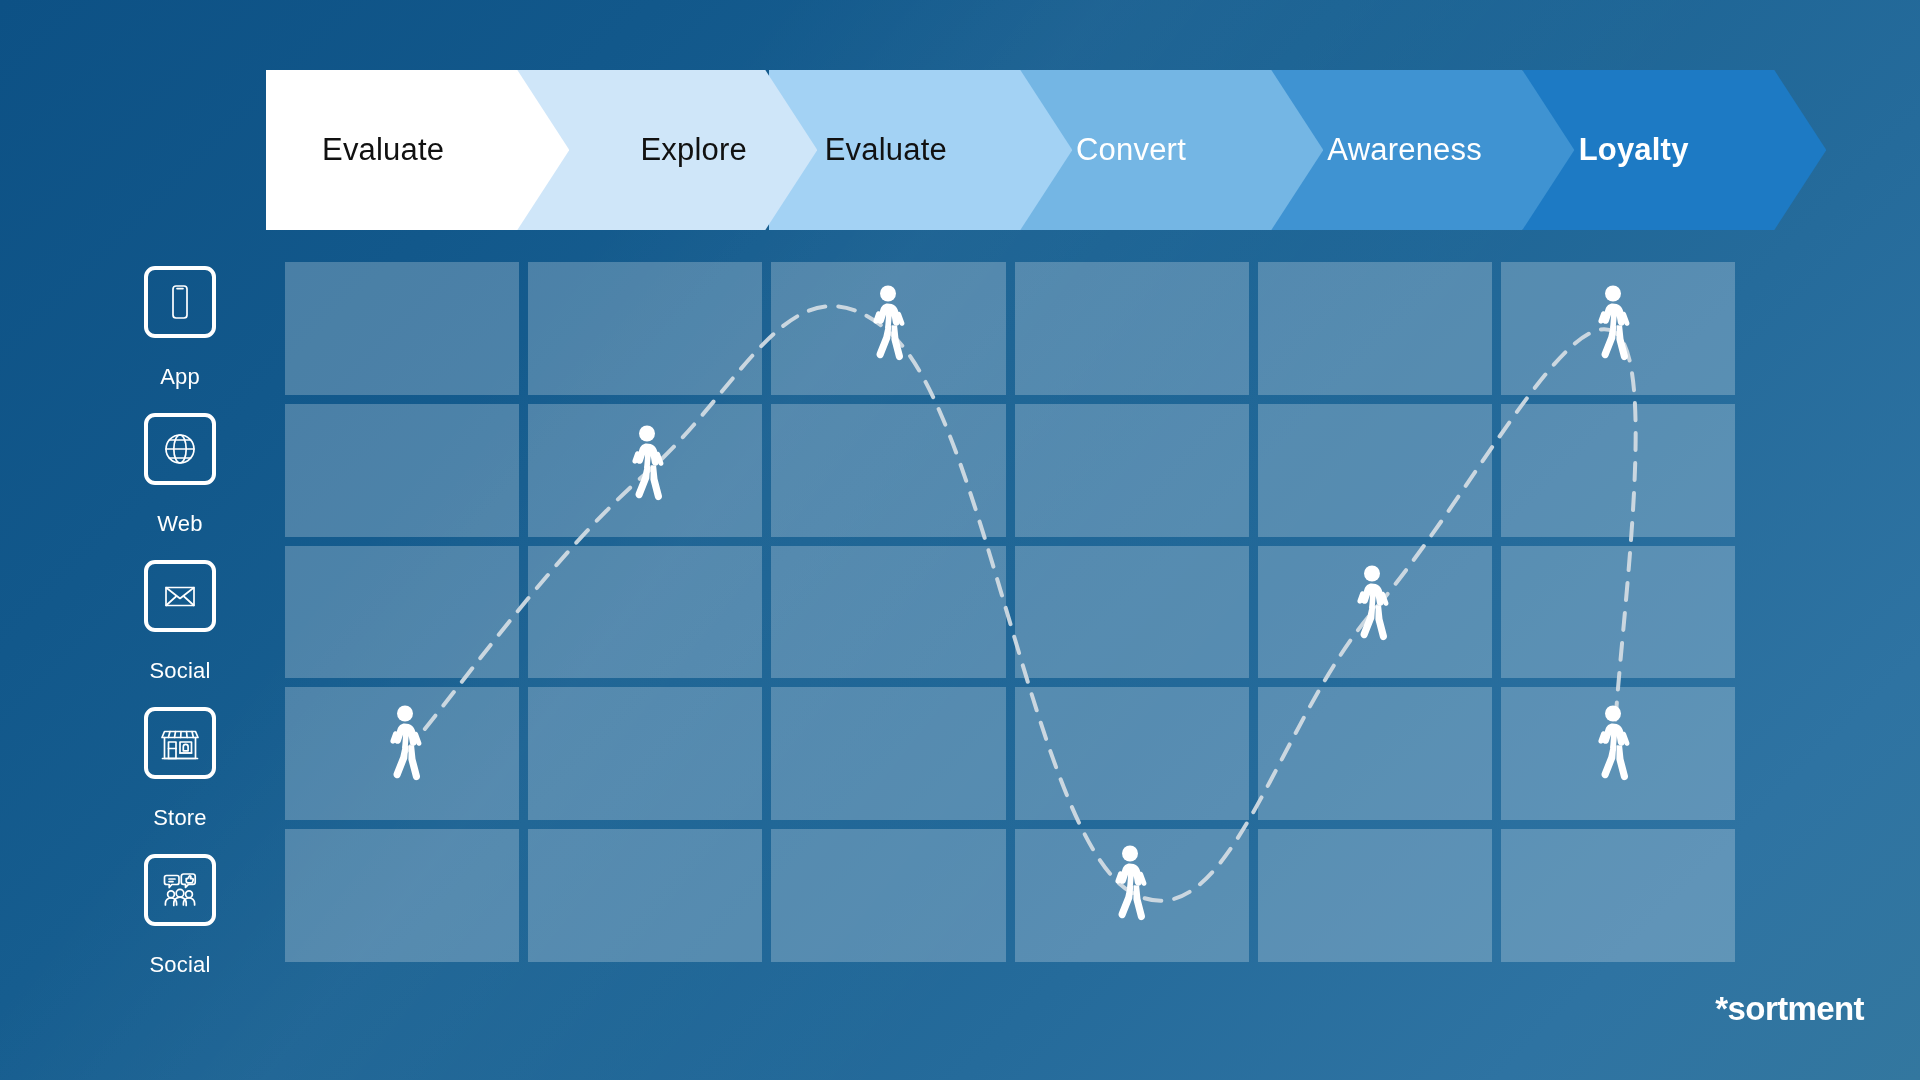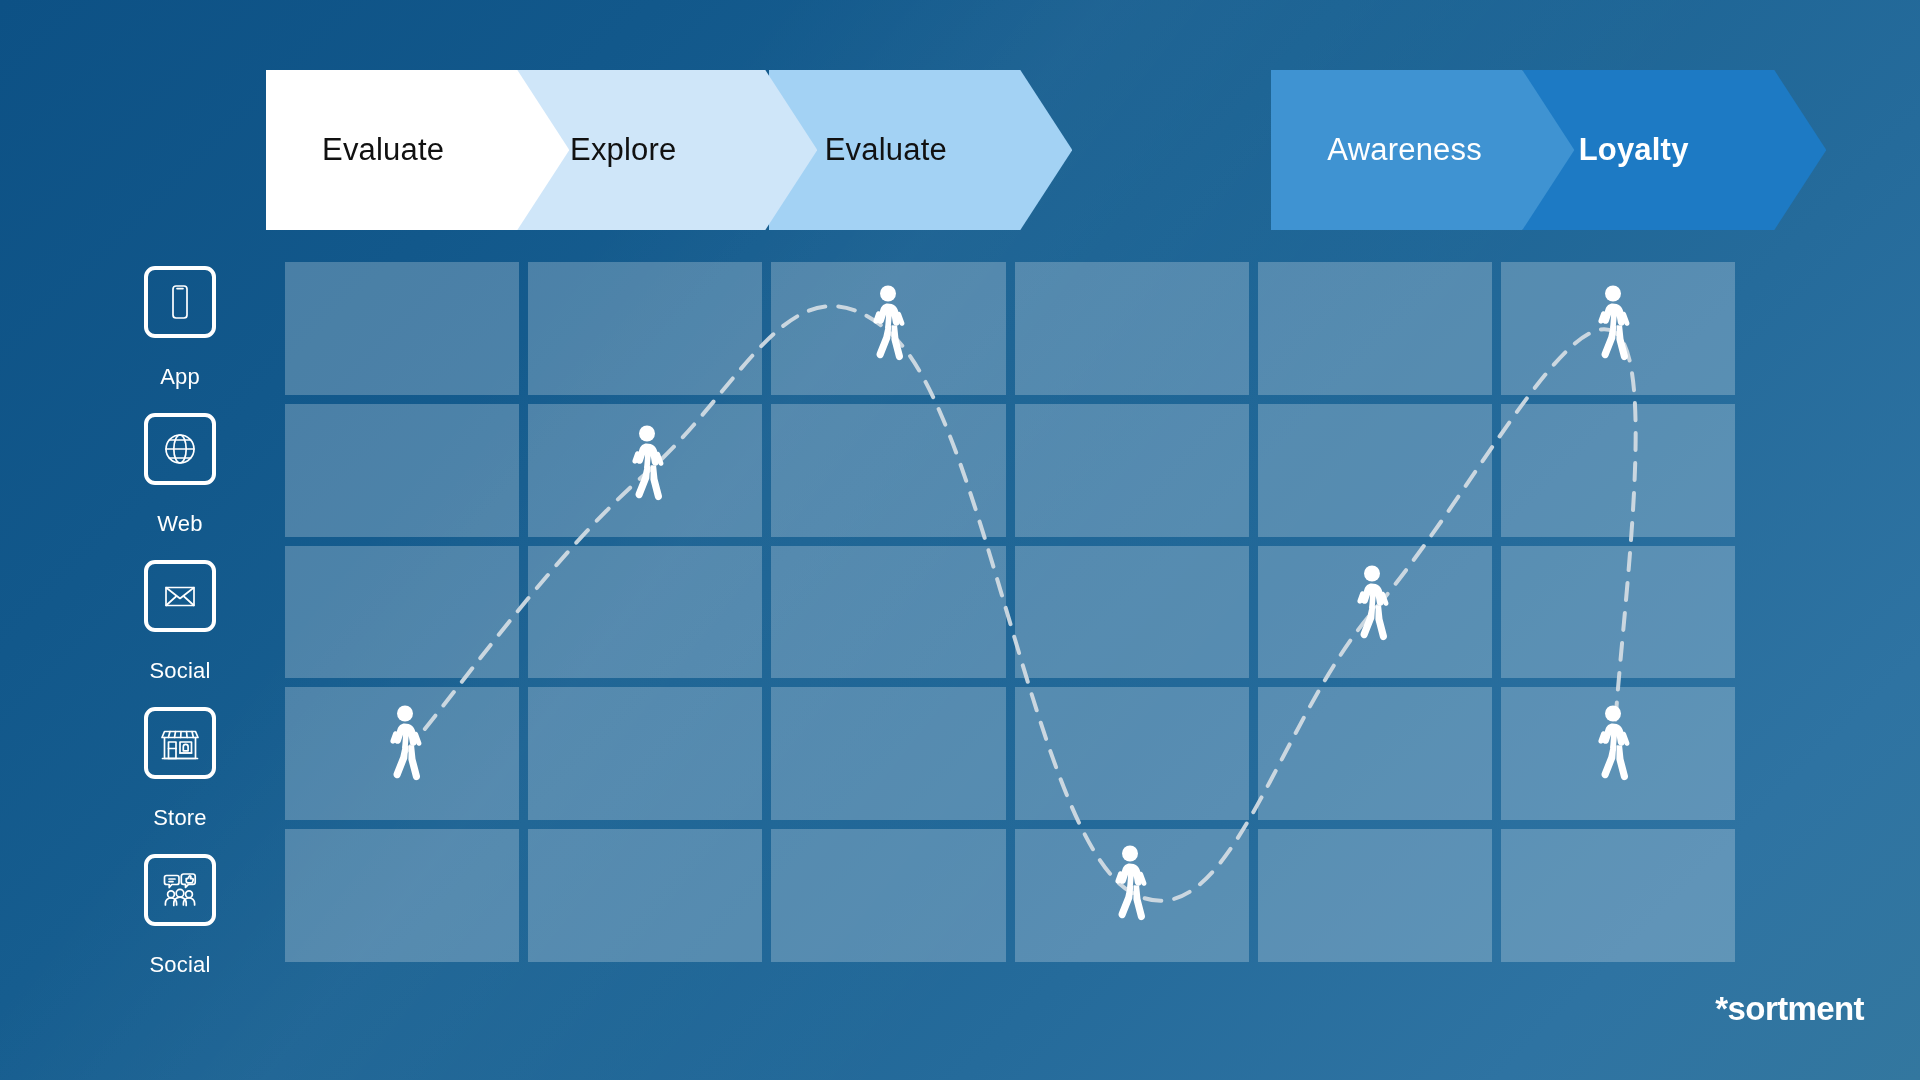--- a/index.html
+++ b/index.html
@@ -133,27 +133,33 @@
           <path d="M0,0 L251.33333333333337,0 L303.33333333333337,80 L251.33333333333337,160 L0,160 Z" fill="#1d7ac4"></path>
         </svg>
         <span class="lbl" style="color: rgb(255, 255, 255); font-weight: bold;">Loyalty</span>
       </div>
       <div class="chev" style="left: 1005.33px; width: 303.333px; z-index: 2;">
         <svg viewBox="0 0 303.33333333333337 160" width="303.33333333333337" height="160" style="position: absolute; left: 0px; top: 0px;">
           <path d="M0,0 L251.33333333333337,0 L303.33333333333337,80 L251.33333333333337,160 L0,160 Z" fill="#3f93d2"></path>
         </svg>
         <span class="lbl" style="color: rgb(255, 255, 255);">Awareness</span>
       </div>
+      <div class="chev" style="left: 754px; width: 303.333px; z-index: 3;">
+        <svg viewBox="0 0 303.33333333333337 160" width="303.33333333333337" height="160" style="position: absolute; left: 0px; top: 0px;">
+          <path d="M0,0 L251.33333333333337,0 L303.33333333333337,80 L251.33333333333337,160 L0,160 Z" fill="#74b6e4"></path>
+        </svg>
+        <span class="lbl" style="color: rgb(255, 255, 255);">Convert</span>
+      </div>
       <div class="chev" style="left: 502.667px; width: 303.333px; z-index: 4;">
         <svg viewBox="0 0 303.33333333333337 160" width="303.33333333333337" height="160" style="position: absolute; left: 0px; top: 0px;">
           <path d="M0,0 L251.33333333333337,0 L303.33333333333337,80 L251.33333333333337,160 L0,160 Z" fill="#a3d2f4"></path>
         </svg>
         <span class="lbl" style="color: rgb(17, 17, 17); text-align: center;">Evaluate</span>
       </div>
-      <div class="chev" style="left: 248px; width: 303.333px; z-index: 5;">
+      <div class="chev" style="left: 248px; width: 303.333px; z-index: 5; justify-content: center;">
         <svg viewBox="0 0 303.33333333333337 160" width="303.33333333333337" height="160" style="position: absolute; left: 0px; top: 0px;">
           <path d="M0,0 L251.33333333333337,0 L303.33333333333337,80 L251.33333333333337,160 L0,160 Z" fill="#cfe6f9"></path>
         </svg>
         <span class="lbl" style="color: rgb(17, 17, 17);">Explore</span>
       </div>
       <div class="chev" style="left: 0px; width: 303.333px; z-index: 6;">
         <svg viewBox="0 0 303.33333333333337 160" width="303.33333333333337" height="160" style="position: absolute; left: 0px; top: 0px;">
           <path d="M0,0 L251.33333333333337,0 L303.33333333333337,80 L251.33333333333337,160 L0,160 Z" fill="#ffffff"></path>
         </svg>
         <span class="lbl" style="color: rgb(17, 17, 17);">Evaluate</span>

